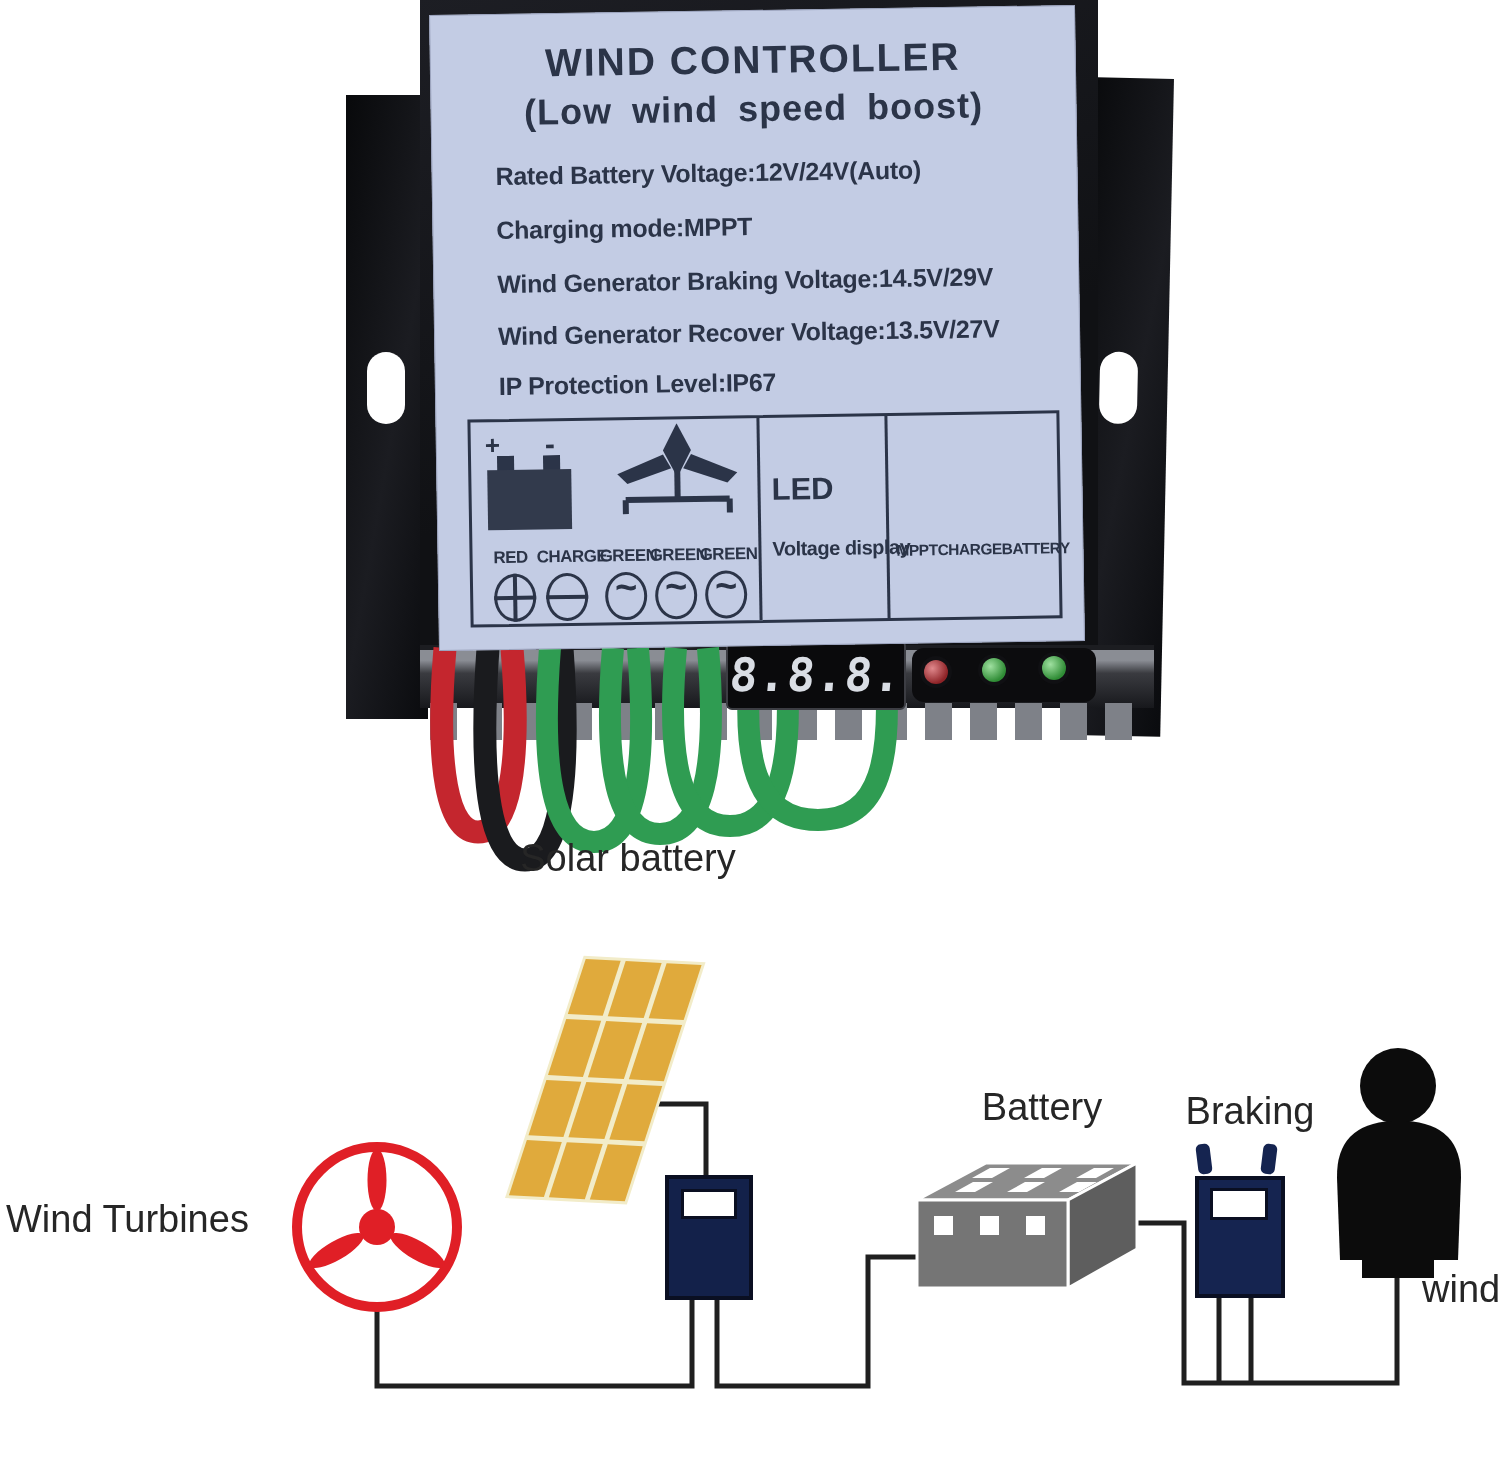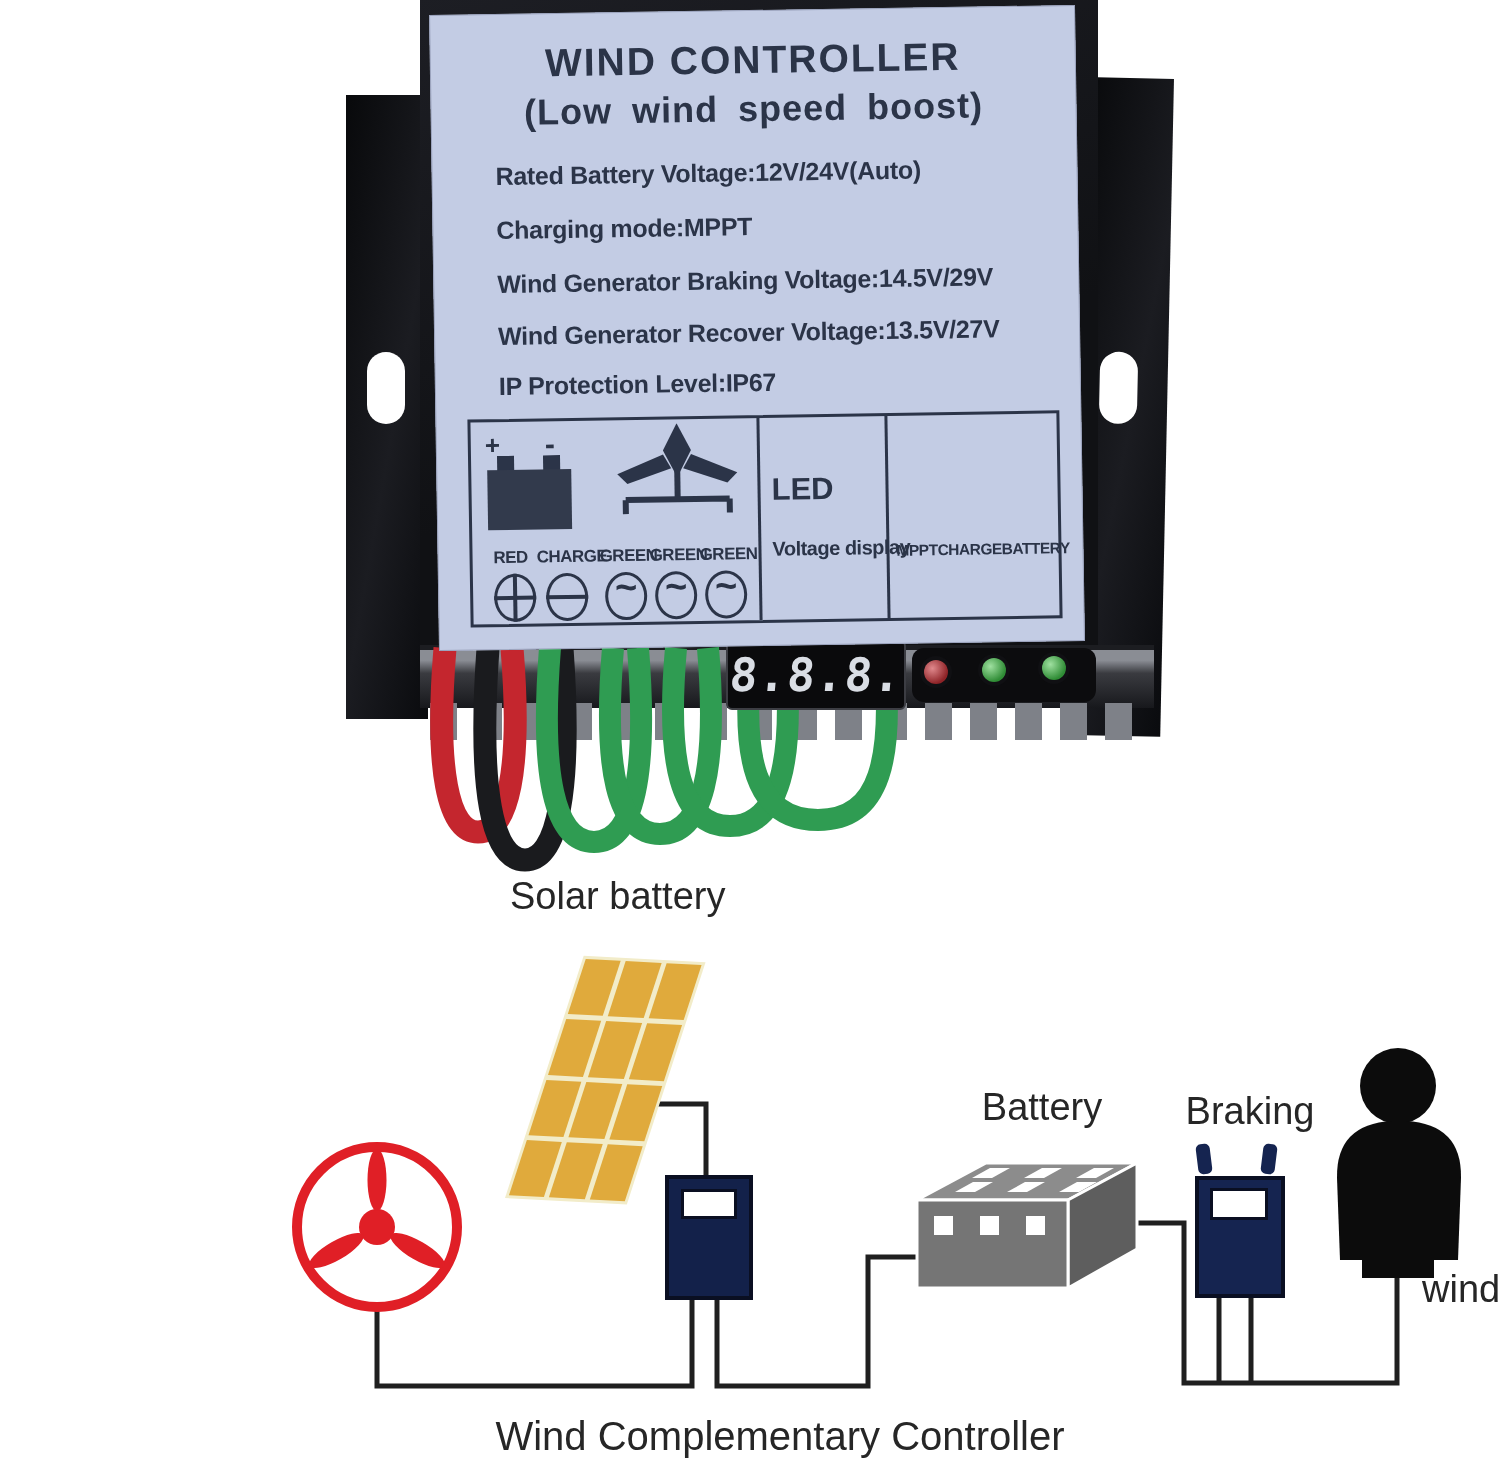--- a/index.html
+++ b/index.html
@@ -215,19 +215,19 @@
   <div class="abs ctrl-box" style="left:665px;top:1175px;width:80px;height:117px;">
     <div class="abs ctrl-screen" style="left:12px;top:10px;width:50px;height:24px;"></div>
   </div>
 
   <div class="abs inv-ear" style="left:1197px;top:1144px;width:14px;height:30px;transform:rotate(-7deg);"></div>
   <div class="abs inv-ear" style="left:1262px;top:1144px;width:14px;height:30px;transform:rotate(7deg);"></div>
   <div class="abs ctrl-box" style="left:1195px;top:1176px;width:82px;height:114px;background:var(--inverter_navy);">
     <div class="abs ctrl-screen" style="left:11px;top:8px;width:52px;height:26px;"></div>
   </div>
 
-  <div class="abs dlabel" style="left:510px;top:875px;width:236px;text-align:left;">Solar battery</div>
+  <div class="abs dlabel" style="left:510px;top:837px;width:236px;text-align:center;">Solar battery</div>
+  <div class="abs dlabel" style="left:6px;top:1198px;">Wind Turbines</div>
   <div class="abs dlabel" style="left:975px;top:1086px;width:134px;text-align:center;">Battery</div>
   <div class="abs dlabel" style="left:1178px;top:1090px;width:144px;text-align:center;">Braking</div>
   <div class="abs dlabel" style="left:1422px;top:1268px;">wind</div>
-  <div class="abs dlabel" style="left:450px;top:1414px;width:660px;text-align:center;font-size:40px;">Wind Complementary Controller</div>
 
 </div>
 
 </body></html>

